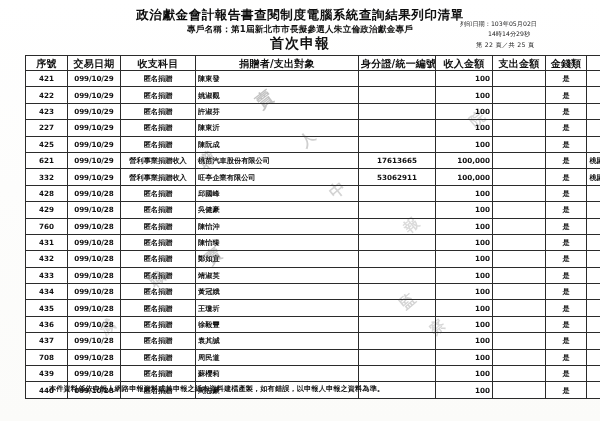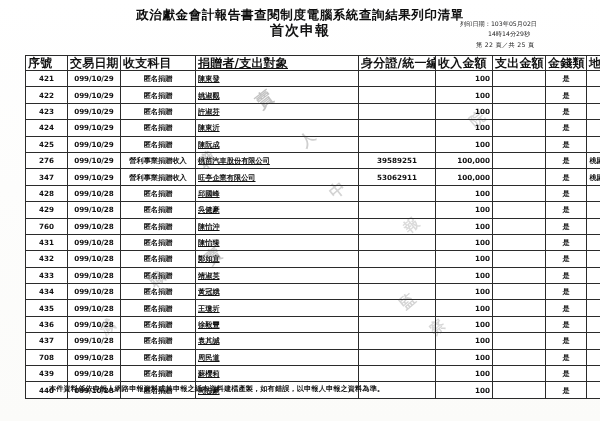--- a/index.html
+++ b/index.html
@@ -105,30 +105,30 @@
     height: 15.4px;
     padding: 0 2px;
     font-size: 7.2px;
     line-height: 13px;
     font-weight: bold;
     color: #111;
     white-space: nowrap;
     overflow: hidden;
   }
   table.ledger thead th {
-    text-align: left;
-    font-size: 12px;
+    text-align: center;
+    font-size: 10px;
     letter-spacing: .2px;
     height: 14px;
   }
   
   .c-seq    { width: 37px;  text-align: center; }
   .c-date   { width: 48px;  text-align: center; letter-spacing: -.1px;}
   .c-acct   { width: 70px;  text-align: center; margin-left: 9px; }
-  .c-donor  { width: 158px; text-align: left; padding-left: 6px; text-decoration: underline; }
+  .c-donor  { width: 158px; text-align: left; padding-left: 6px; }
   .c-id     { width: 72px;  text-align: center; font-size: 6.6px; }
   .c-in     { width: 52px;  text-align: right; padding-right: 4px; }
   .c-out    { width: 48px;  text-align: right; padding-right: 4px; }
   .c-kind   { width: 36px;  text-align: center; }
   .c-addr   { width: 44px;  text-align: center; }
 
   thead .c-donor { text-align: center; padding-left: 2px; }
   thead .c-in,
   thead .c-out  { text-align: center; padding-right: 2px; }
 
@@ -172,20 +172,21 @@
 </style>
 </head>
 <body>
 
 <div id="page">
   <div id="paper-tint"></div>
 
   <div id="header">
     <div class="title-block">
       <div class="doc-title">政治獻金會計報告書查閱制度電腦系統查詢結果列印清單</div>
+      <div class="doc-subtitle">專戶名稱：第1屆新北市市長擬參選人朱立倫政治獻金專戶</div>
       <div class="doc-section">首次申報</div>
     </div>
 
     <div id="print-meta">
       <div class="line1">列印日期：103年05月02日</div>
       <div class="line2">14時14分29秒</div>
       <div class="line3">第 22 頁／共 25 頁</div>
     </div>
   </div>
 
@@ -232,21 +233,21 @@
             <td class="c-date">099/10/29</td>
             <td class="c-acct">匿名捐贈</td>
             <td class="c-donor">許淑芬</td>
             <td class="c-id"></td>
             <td class="c-in">100</td>
             <td class="c-out"></td>
             <td class="c-kind">是</td>
             <td class="c-addr dots">••••</td>
           </tr>
           <tr>
-            <td class="c-seq">424</td>
+            <td class="c-seq">227</td>
             <td class="c-date">099/10/29</td>
             <td class="c-acct">匿名捐贈</td>
             <td class="c-donor">陳東沂</td>
             <td class="c-id"></td>
             <td class="c-in">100</td>
             <td class="c-out"></td>
             <td class="c-kind">是</td>
             <td class="c-addr dots">••••</td>
           </tr>
           <tr>
@@ -254,32 +255,32 @@
             <td class="c-date">099/10/29</td>
             <td class="c-acct">匿名捐贈</td>
             <td class="c-donor">陳阮成</td>
             <td class="c-id"></td>
             <td class="c-in">100</td>
             <td class="c-out"></td>
             <td class="c-kind">是</td>
             <td class="c-addr dots">••••</td>
           </tr>
           <tr>
-            <td class="c-seq">276</td>
+            <td class="c-seq">621</td>
             <td class="c-date">099/10/29</td>
             <td class="c-acct">營利事業捐贈收入</td>
             <td class="c-donor">桃苗汽車股份有限公司</td>
-            <td class="c-id">39589251</td>
+            <td class="c-id">17613665</td>
             <td class="c-in">100,000</td>
             <td class="c-out"></td>
             <td class="c-kind">是</td>
             <td class="c-addr">桃園縣中壢市</td>
           </tr>
           <tr>
-            <td class="c-seq">347</td>
+            <td class="c-seq">332</td>
             <td class="c-date">099/10/29</td>
             <td class="c-acct">營利事業捐贈收入</td>
             <td class="c-donor">旺亭企業有限公司</td>
             <td class="c-id">53062911</td>
             <td class="c-in">100,000</td>
             <td class="c-out"></td>
             <td class="c-kind">是</td>
             <td class="c-addr">桃園縣中壢市</td>
           </tr>
           <tr>

